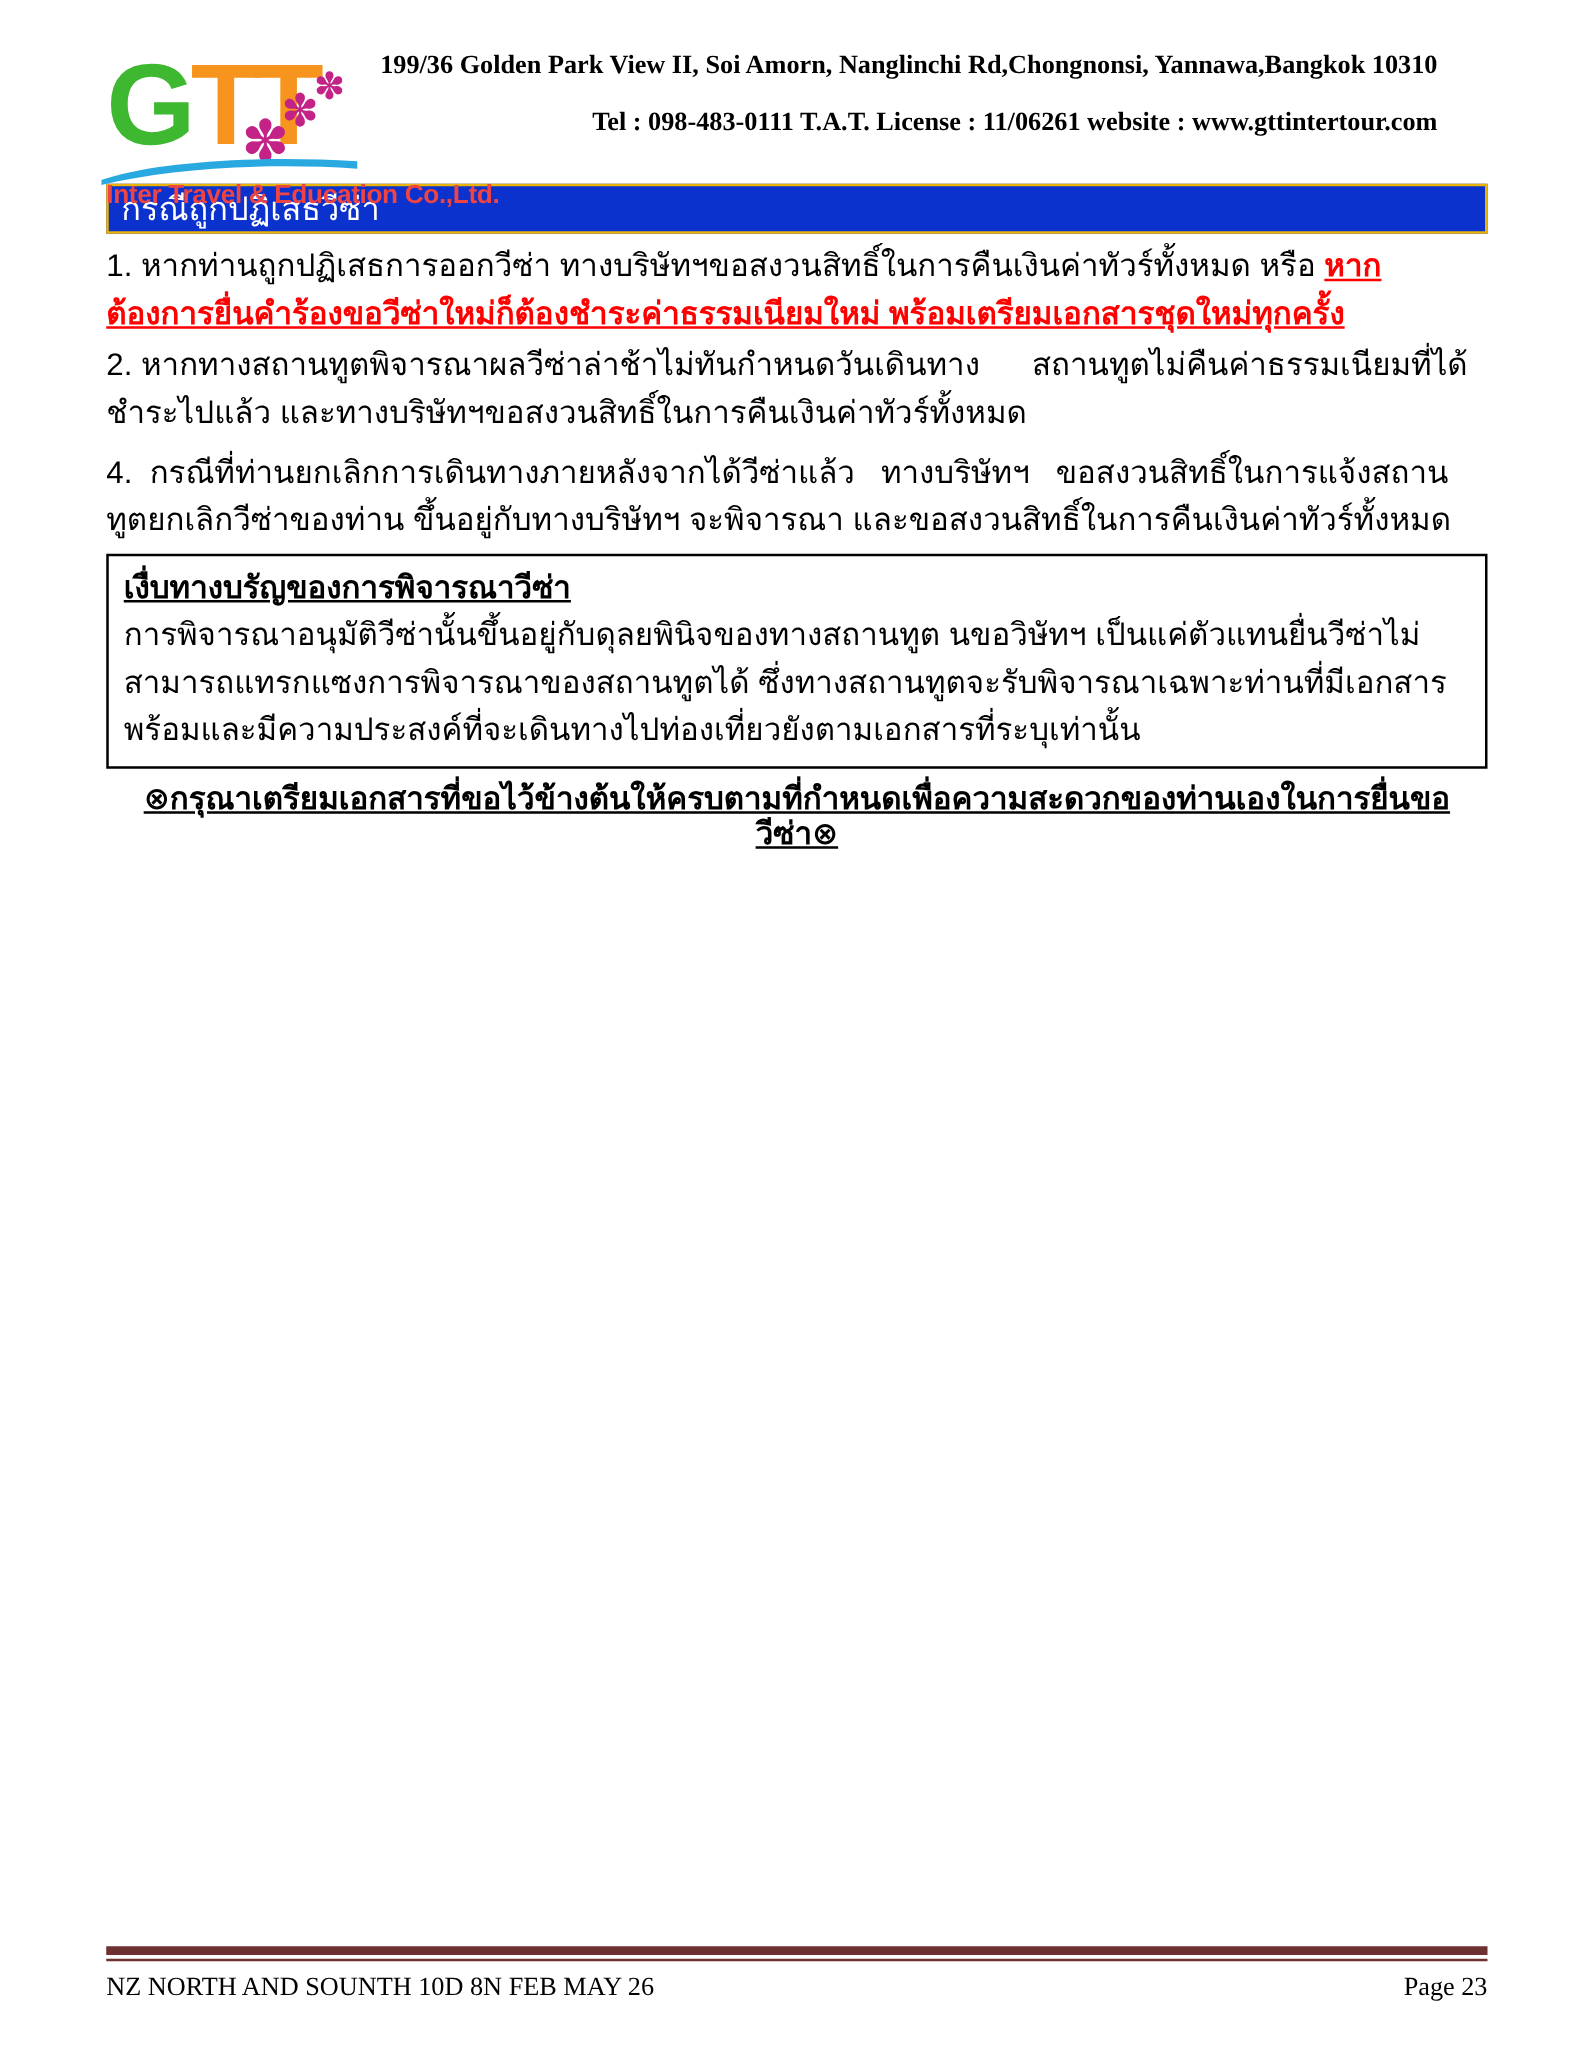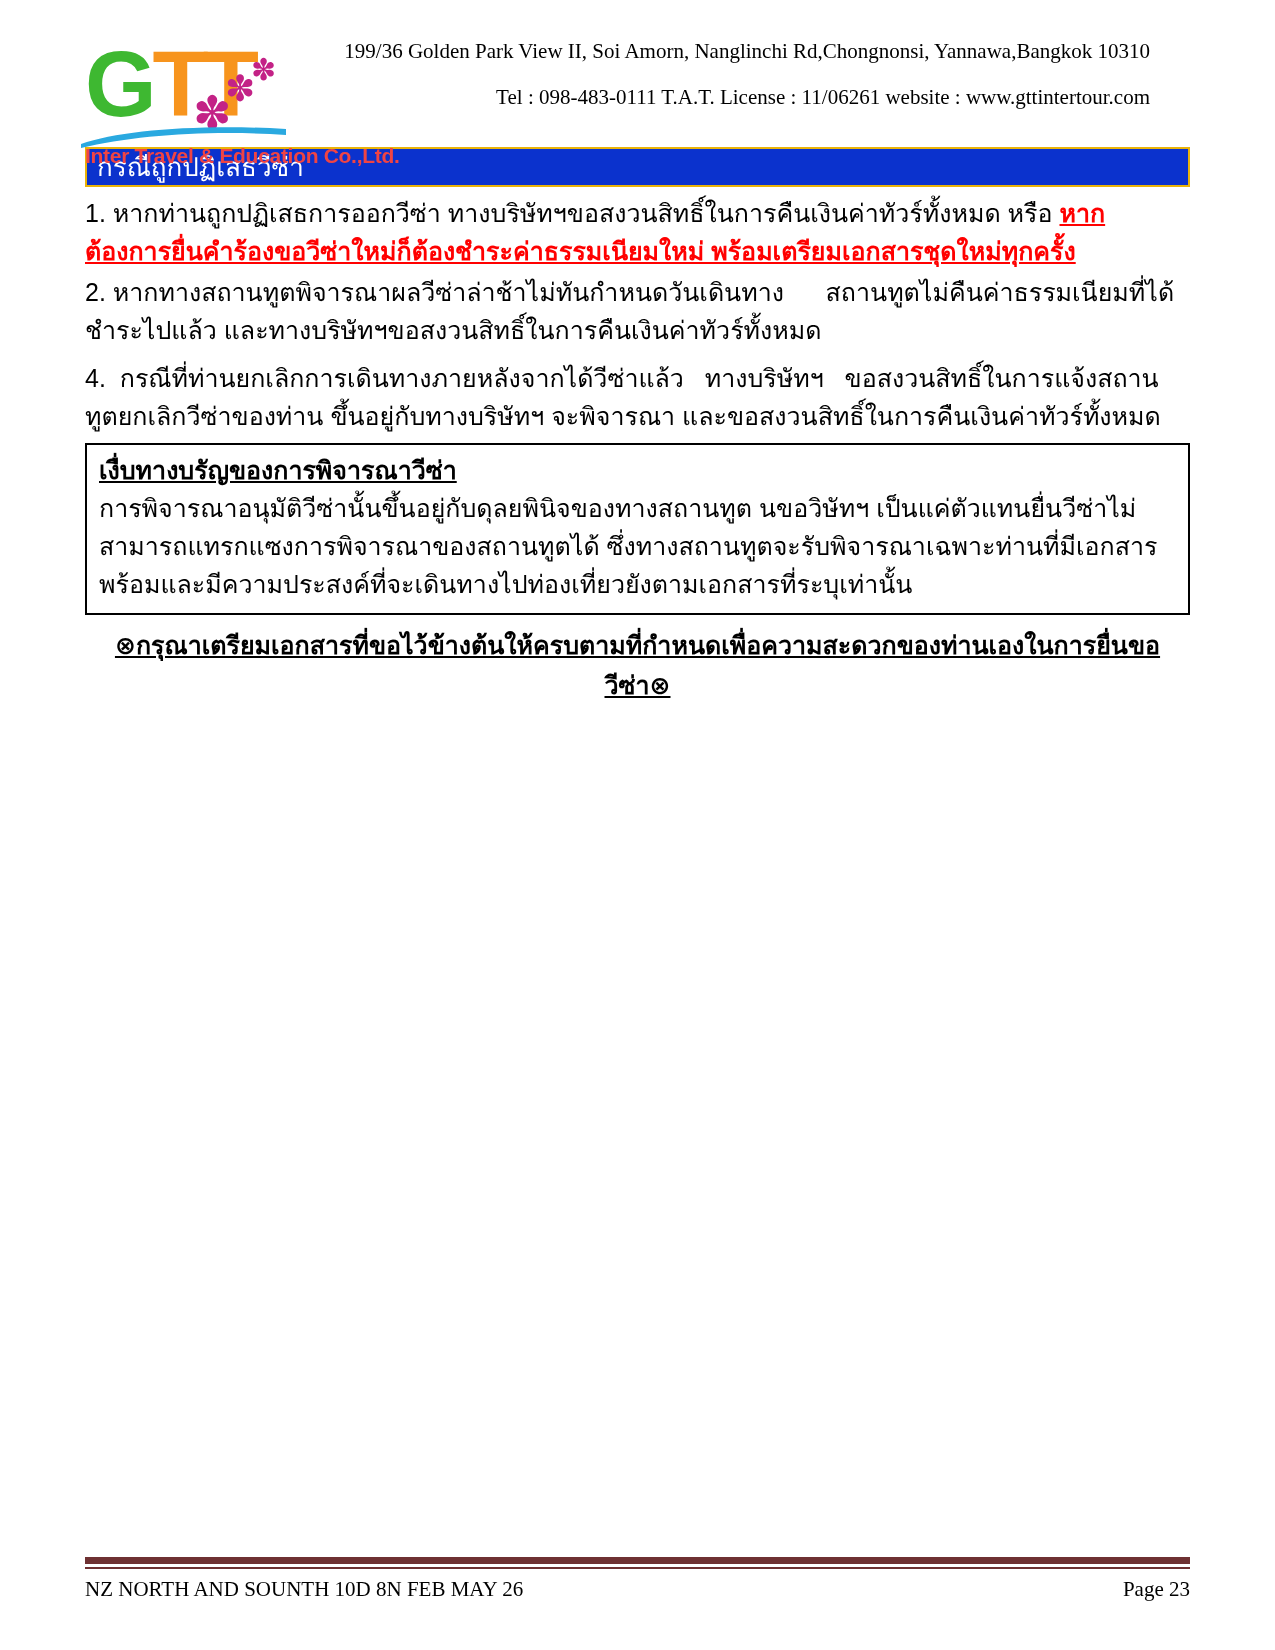--- a/index.html
+++ b/index.html
@@ -39,21 +39,21 @@
   .swoosh { position: absolute; left: -4px; top: 84px; width: 205px; height: 26px; }
   .logo-sub {
     margin-top: 14px;
     font-size: 21px; font-weight: 700; color: #ef4444;
     letter-spacing: -0.3px; white-space: nowrap;
   }
   .header-text {
     position: absolute; left: 300px; right: 125px; top: 40px;
     text-align: right;
     font-family: "Liberation Serif", "DejaVu Serif", serif;
-    font-size: 21px; line-height: 22px;
+    font-size: 21px; line-height: 22px; font-weight: bold;
   }
   .header-text .contact { margin-top: 24px; }
 
   
   .title-bar {
     margin: 0 85px;
     background: #0b32cd;
     border: 2px solid #eab308;
     height: 40px;
     display: flex; align-items: center;
@@ -80,21 +80,21 @@
   }
   .box-title { font-weight: 700; text-decoration: underline; }
   .box-body { white-space: pre-wrap; }
 
   
   .closing {
     margin-top: 10px;
     text-align: center;
     font-size: 25px; font-weight: 700;
     text-decoration: underline;
-    line-height: 40px;
+    line-height: 28px;
   }
 
   
   .footer { position: absolute; left: 85px; right: 85px; bottom: 48px; }
   .footer-rule {
     border-top: 7px solid #6e3132;
     border-bottom: 2px solid #6e3132;
     height: 12px;
   }
   .footer-row {

